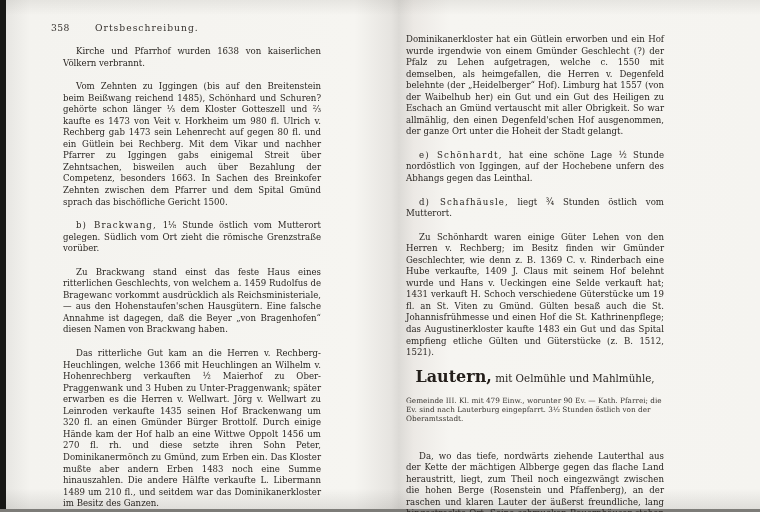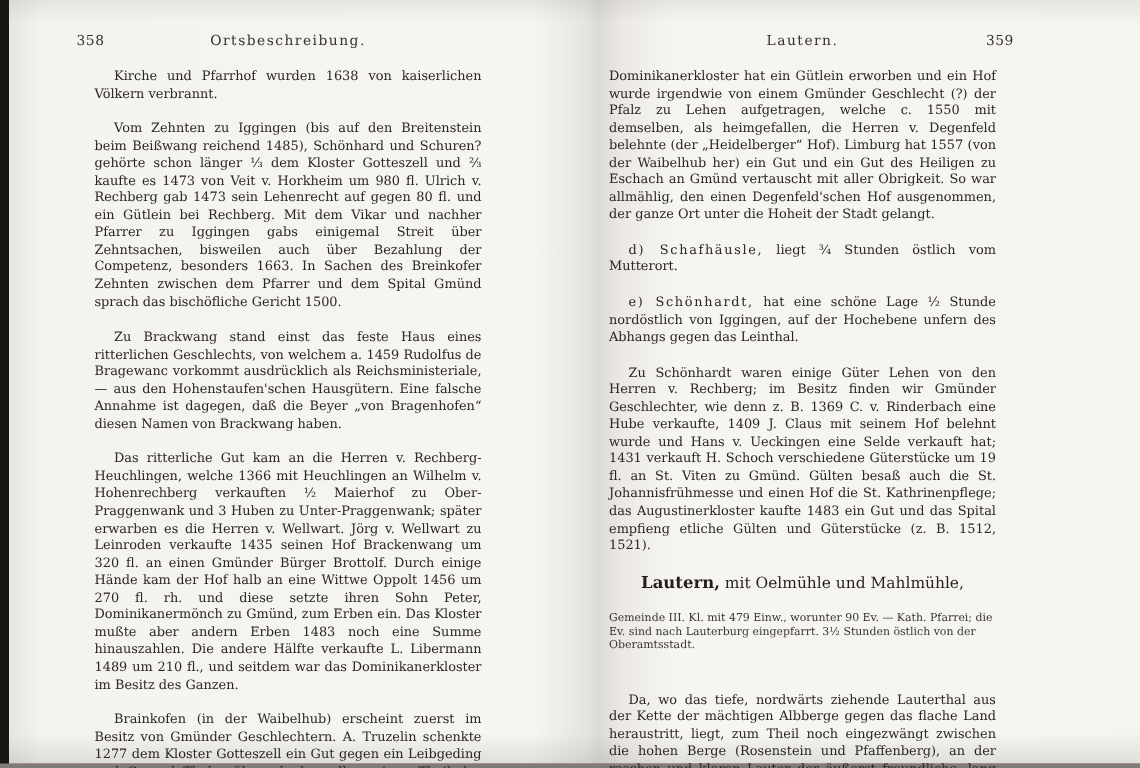--- a/index.html
+++ b/index.html
@@ -27,33 +27,33 @@
   }
   .page{position:absolute;top:22px;width:282px;}
   .page-left{left:51px;}
   .page-right{left:394px;}
   .page-header{
     display:flex;align-items:baseline;
     font-size:9.2px;letter-spacing:.4px;margin-bottom:13px;color:#35312d;
   }
   .page-header .num{width:44px;}
   .page-header .num.right{text-align:right;}
-  .page-header .title{flex:1;text-align:center;letter-spacing:1px;}
+  .page-header .title{flex:1;letter-spacing:1px;}
   .body{
     font-size:8.6px;line-height:11.55px;text-align:justify;
     color:#2b2723;
   }
   .body p{margin:12px;text-indent:13px;}
   .body p.noindent{text-indent:0;}
   .body .lead{letter-spacing:1.1px;}
   .section-head{
     text-align:center;margin:9px 0 5px;text-indent:0 !important;
     font-size:10.3px;line-height:12px;color:#241f1b;
   }
-  .section-head .hlead{font-weight:bold;font-size:11px;}
+  .section-head .hlead{font-weight:bold;font-size:16px;}
   .section-note{
     font-size:7.3px;line-height:9.3px;text-align:left;
     margin:0 6px 8px;text-indent:0 !important;color:#38342f;
   }
   .spacer-line{height:3px;}
 </style>
 </head>
 <body>
 
 <div class="scan">
@@ -63,36 +63,32 @@
 
   <div class="page page-left">
     <div class="page-header">
       <span class="num">358</span>
       <span class="title">Ortsbeschreibung.</span>
       <span class="num"></span>
     </div>
     <div class="body">
       <p>Kirche und Pfarrhof wurden 1638 von kaiserlichen Völkern verbrannt.</p>
       <p>Vom Zehnten zu Iggingen (bis auf den Breitenstein beim Beißwang reichend 1485), Schönhard und Schuren? gehörte schon länger ⅓ dem Kloster Gotteszell und ⅔ kaufte es 1473 von Veit v. Horkheim um 980 fl. Ulrich v. Rechberg gab 1473 sein Lehenrecht auf gegen 80 fl. und ein Gütlein bei Rechberg. Mit dem Vikar und nachher Pfarrer zu Iggingen gabs einigemal Streit über Zehntsachen, bisweilen auch über Bezahlung der Competenz, besonders 1663. In Sachen des Breinkofer Zehnten zwischen dem Pfarrer und dem Spital Gmünd sprach das bischöfliche Gericht 1500.</p>
+      <p><span class="lead">b) Brackwang,</span><span> 1⅛ Stunde östlich vom Mutterort gelegen. Südlich vom Ort zieht die römische Grenzstraße vorüber.</span></p>
       <p>Zu Brackwang stand einst das feste Haus eines ritterlichen Geschlechts, von welchem a. 1459 Rudolfus de Bragewanc vorkommt ausdrücklich als Reichsministeriale, — aus den Hohenstaufen'schen Hausgütern. Eine falsche Annahme ist dagegen, daß die Beyer „von Bragenhofen“ diesen Namen von Brackwang haben.</p>
       <p>Das ritterliche Gut kam an die Herren v. Rechberg-Heuchlingen, welche 1366 mit Heuchlingen an Wilhelm v. Hohenrechberg verkauften ½ Maierhof zu Ober-Praggenwank und 3 Huben zu Unter-Praggenwank; später erwarben es die Herren v. Wellwart. Jörg v. Wellwart zu Leinroden verkaufte 1435 seinen Hof Brackenwang um 320 fl. an einen Gmünder Bürger Brottolf. Durch einige Hände kam der Hof halb an eine Wittwe Oppolt 1456 um 270 fl. rh. und diese setzte ihren Sohn Peter, Dominikanermönch zu Gmünd, zum Erben ein. Das Kloster mußte aber andern Erben 1483 noch eine Summe hinauszahlen. Die andere Hälfte verkaufte L. Libermann 1489 um 210 fl., und seitdem war das Dominikanerkloster im Besitz des Ganzen.</p>
       <p>Brainkofen (in der Waibelhub) erscheint zuerst im Besitz von Gmünder Geschlechtern. A. Truzelin schenkte 1277 dem Kloster Gotteszell ein Gut gegen ein Leibgeding und Conrad Thaler übergab demselben einen Theil des Zehnten 1347, einen andern Theil verkaufte ihm Mathis Thaler 1439. Die Harer zu Gmünd stifteten ihren Laienzehnten 1419 in das Spital. Wiederum ⅛ des Zehnten hat dem Spital Anna Sträßerin 1450 und ihr Verwandter D. v. Horkheim 1537 ⅓ verkauft; diese ⅓ gräfl. Oettingen'sches Lehen sind ohne Zweifel von den Horkheimen aufgetragen. Auch das</p>
     </div>
   </div>
 
   <div class="page page-right">
-    <div class="page-header">
-      <span class="num"></span>
-      <span class="title">Lautern.</span>
-      <span class="num right">359</span>
-    </div>
     <div class="body">
       <p class="noindent">Dominikanerkloster hat ein Gütlein erworben und ein Hof wurde irgendwie von einem Gmünder Geschlecht (?) der Pfalz zu Lehen aufgetragen, welche c. 1550 mit demselben, als heimgefallen, die Herren v. Degenfeld belehnte (der „Heidelberger“ Hof). Limburg hat 1557 (von der Waibelhub her) ein Gut und ein Gut des Heiligen zu Eschach an Gmünd vertauscht mit aller Obrigkeit. So war allmählig, den einen Degenfeld'schen Hof ausgenommen, der ganze Ort unter die Hoheit der Stadt gelangt.</p>
+      <p><span class="lead">e) Schönhardt,</span><span> hat eine schöne Lage ½ Stunde nordöstlich von Iggingen, auf der Hochebene unfern des Abhangs gegen das Leinthal.</span></p>
       <p><span class="lead">d) Schafhäusle,</span><span> liegt ¾ Stunden östlich vom Mutterort.</span></p>
-      <p><span class="lead">e) Schönhardt,</span><span> hat eine schöne Lage ½ Stunde nordöstlich von Iggingen, auf der Hochebene unfern des Abhangs gegen das Leinthal.</span></p>
       <p>Zu Schönhardt waren einige Güter Lehen von den Herren v. Rechberg; im Besitz finden wir Gmünder Geschlechter, wie denn z. B. 1369 C. v. Rinderbach eine Hube verkaufte, 1409 J. Claus mit seinem Hof belehnt wurde und Hans v. Ueckingen eine Selde verkauft hat; 1431 verkauft H. Schoch verschiedene Güterstücke um 19 fl. an St. Viten zu Gmünd. Gülten besaß auch die St. Johannisfrühmesse und einen Hof die St. Kathrinenpflege; das Augustinerkloster kaufte 1483 ein Gut und das Spital empfieng etliche Gülten und Güterstücke (z. B. 1512, 1521).</p>
 
       <p class="section-head"><span class="hlead">Lautern,</span><span> mit Oelmühle und Mahlmühle,</span></p>
       <p class="section-note">Gemeinde III. Kl. mit 479 Einw., worunter 90 Ev. — Kath. Pfarrei; die Ev. sind nach Lauterburg eingepfarrt. 3½ Stunden östlich von der Oberamtsstadt.</p>
       <div class="spacer-line"></div>
 
       <p>Da, wo das tiefe, nordwärts ziehende Lauterthal aus der Kette der mächtigen Albberge gegen das flache Land heraustritt, liegt, zum Theil noch eingezwängt zwischen die hohen Berge (Rosenstein und Pfaffenberg), an der raschen und klaren Lauter der äußerst freundliche, lang hingestreckte Ort. Seine schmucken Bauernhäuser stehen an den gut gehaltenen Straßen in ansprechenden Gruppen beisammen, umgeben von reichen Obstbaumgärten, halb verdeckt von vielen großen Nußbäumen und schlanken Pappeln; und in diese ländlich schönen Bilder ragen großartig die kühnen Felsmassen der steilen, dichtbewaldeten Albberge herein. Gegen Süden verengt sich das Thal immer mehr und wird durch das auf der Höhe gelegene Dorf Lauterburg mit seiner malerischen Burgruine auf das schönste geschlossen.</p>
 
     </div>
   </div>

